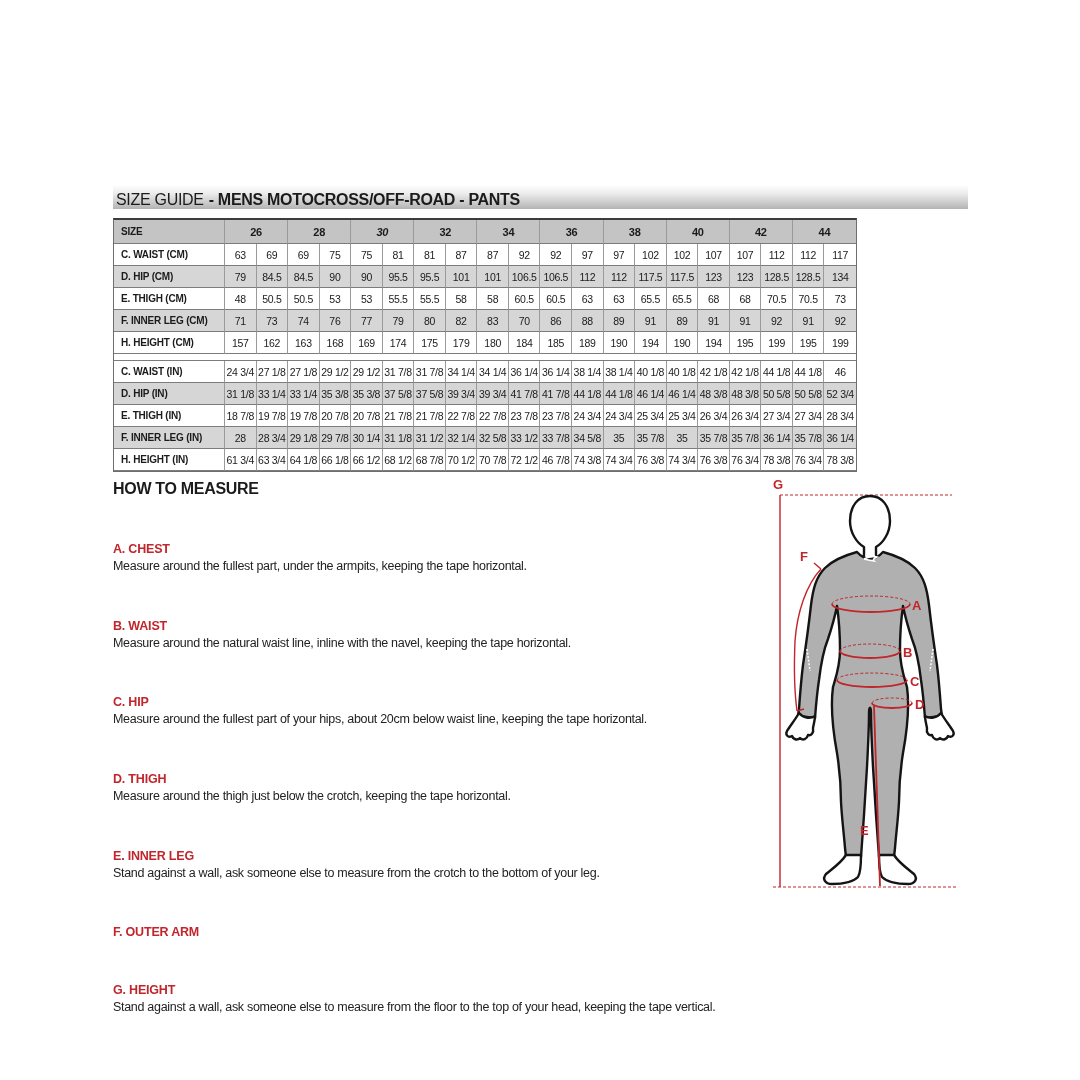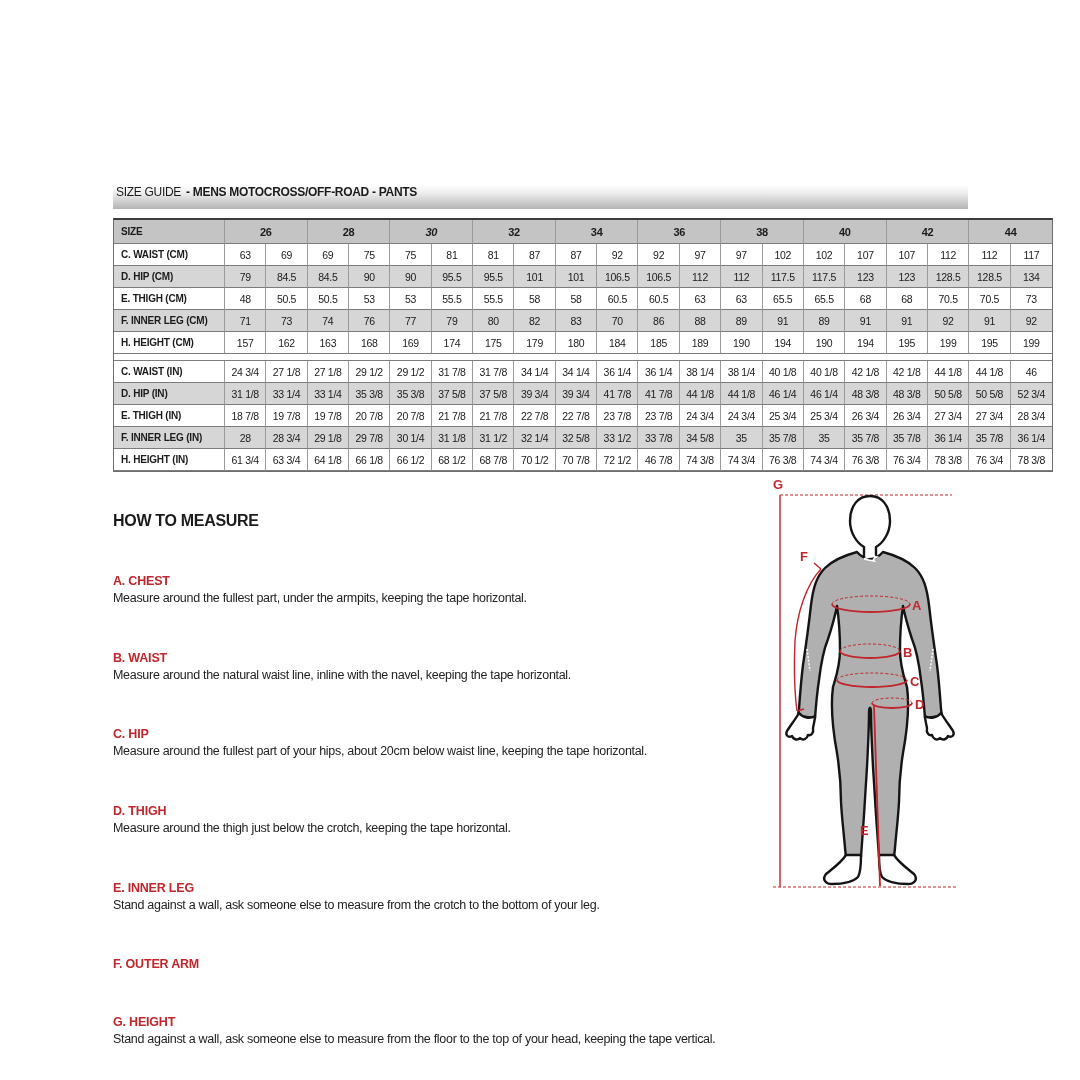--- a/index.html
+++ b/index.html
@@ -2,41 +2,41 @@
 <html><head>
 <meta charset="utf-8">
 <style>
   html,body { margin:0; padding:0; background:#ffffff; }
   .page { position:relative; width:1080px; height:1080px; background:#ffffff; overflow:hidden;
           font-family:"Liberation Sans", sans-serif; color:#1b1b1b; }
 
   
   .title-bar { position:absolute; left:113px; top:185px; width:855px; height:24px;
                background:linear-gradient(180deg,#ffffff 0%,#ececec 35%,#cecece 70%,#b3b3b3 100%);
-               display:flex; align-items:flex-start; font-size:12px; letter-spacing:-0.3px;
+               display:flex; align-items:flex-end; font-size:16px; letter-spacing:-0.3px;
                padding-left:3px; box-sizing:border-box; white-space:pre; }
   .title-bar .bold { font-weight:bold; margin-left:5px; }
 
   
-  .size-table { position:absolute; left:113px; top:218px; width:940px;
+  .size-table { position:absolute; left:113px; top:218px; width:744px;
                 display:grid; grid-template-columns:111px repeat(20,1fr);
                 border:1px solid #6e6e6e; border-top:2px solid #3c3c3c;
                 box-sizing:border-box; background:#ffffff; }
   .st-cell { border-right:1px solid #9a9a9a; border-bottom:1px solid #7c7c7c;
              display:flex; align-items:center; justify-content:center;
              height:21px; font-size:10.5px; letter-spacing:-0.3px; box-sizing:content-box; }
   .st-cell.last { border-right:none; }
   .st-header { background:#c4c4c4; font-weight:bold; font-size:11px; height:23px; }
   .st-label { justify-content:flex-start; padding-left:7px; font-weight:bold; font-size:10px;
               letter-spacing:-0.2px; }
   .st-shade { background:#d6d6d6; }
   .st-spacer { grid-column:1 / -1; height:6px; border-bottom:1px solid #7c7c7c; background:#ffffff; }
 
   
-  .how-to { position:absolute; left:113px; top:512px; width:720px; }
+  .how-to { position:absolute; left:113px; top:480px; width:720px; }
   .how-to-heading { font-size:16px; font-weight:bold; letter-spacing:-0.3px; margin:0 0 22px 0; }
   .measure-section { margin-bottom:18px; }
   .measure-label { color:#c0262b; font-weight:bold; font-size:12.5px; letter-spacing:-0.2px; margin-bottom:3px;margin-top:44px; }
   .measure-text { font-size:12.5px; letter-spacing:-0.3px; line-height:1.25; color:#222222; }
 
   
   .diagram { position:absolute; left:770px; top:473px; width:200px; height:428px; }
   .dg-label { font-family:"Liberation Sans", sans-serif; font-weight:bold; font-size:13px; fill:#c0262b; }
 </style>
 </head>

